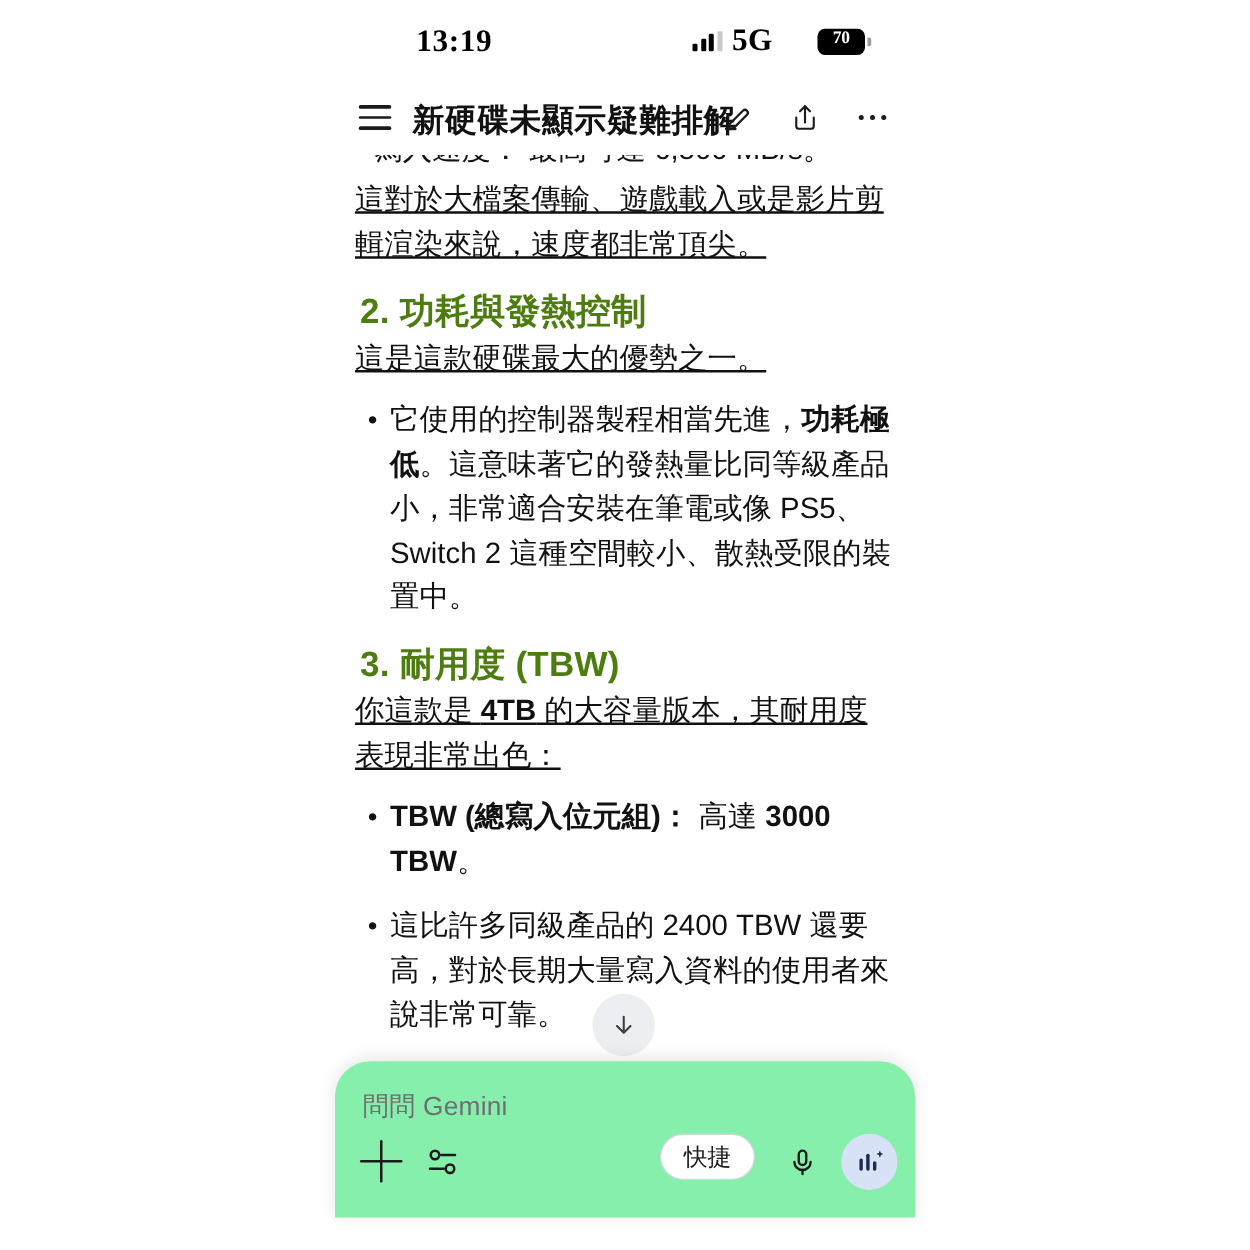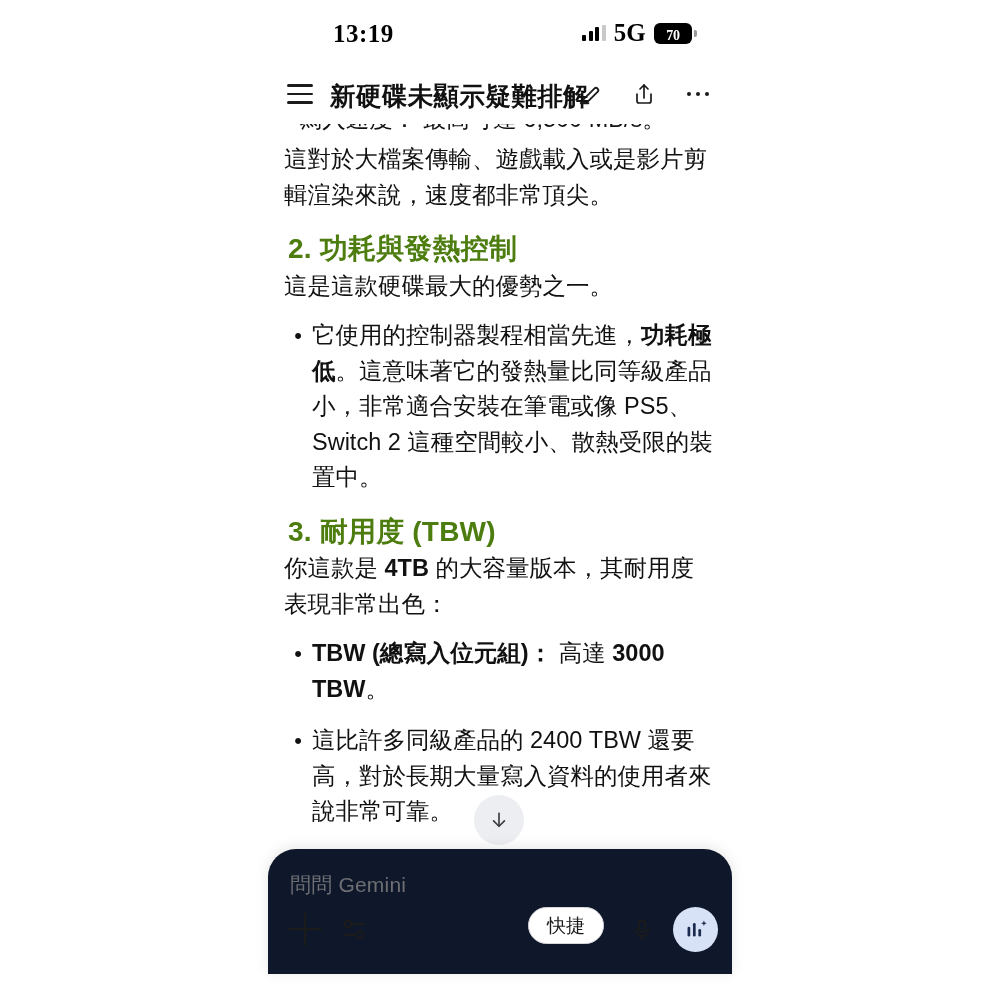--- a/index.html
+++ b/index.html
@@ -31,21 +31,21 @@
   .signal-bars { display: flex; align-items: flex-end; gap: 2.5px; height: 16px; }
   .signal-bars i { display: block; width: 4px; background: #000; border-radius: 1px; }
   .signal-bars i:nth-child(1) { height: 6px; }
   .signal-bars i:nth-child(2) { height: 10px; }
   .signal-bars i:nth-child(3) { height: 14px; }
   .signal-bars i:nth-child(4) { height: 16px; background: #c9c9c9; }
   .net-label { font-size: 25px; font-weight: 600; color: #000000; letter-spacing: 0.2px; }
   .battery {
     position: relative; width: 38px; height: 21px;
     background: #000; border-radius: 6px;
-    display: flex; align-items: flex-end; justify-content: center;
+    display: flex; align-items: flex-start; justify-content: center; margin-left: 28px;
   }
   .battery span { color: #fff; font-size: 14px; font-weight: 700; letter-spacing: -0.2px; }
   .battery::after {
     content: ""; position: absolute; right: -5px; top: 7px;
     width: 3px; height: 7px; background: #9a9a9a; border-radius: 0 2px 2px 0;
   }
   
   .appbar {
     position: absolute; top: 70px; left: 0; right: 0; height: 58px;
   }
@@ -73,21 +73,21 @@
   .content {
     position: absolute; top: 124px; left: 0; right: 0; bottom: 0;
     overflow: hidden;
   }
   .doc {
     position: absolute; left: 284px; top: -8px; width: 430px;
     color: #111;
     font-size: 23.5px;
     line-height: 35.5px;
   }
-  .doc p { margin: 0 0 4px 0; }
+  .doc p { margin: 0 0 4px 0; text-decoration: underline; }
   .clip-top {
     position: relative;
     height: 26px; overflow: hidden;
   }
   .clip-top .li {
     position: absolute; top: -14px; left: 0; right: 0;
   }
   .li { display: flex; gap: 0px; margin: 0; }
   .bullet {
     width: 28px; flex: 0 0 28px; text-align: center;
@@ -107,21 +107,21 @@
     position: absolute; left: 474px; top: 795px;
     width: 50px; height: 50px; border-radius: 50%;
     background: #eceef1;
     display: flex; align-items: center; justify-content: center;
     cursor: pointer; z-index: 6;
   }
   
   .composer {
     position: absolute; left: 268px; right: 268px; bottom: 26px;
     height: 125px;
-    background: #0f172a;
+    background: #86efac;
     border-radius: 28px 28px 0 0;
     box-shadow: 0 -2px 14px rgba(0,0,0,0.10);
     z-index: 8;
   }
   .composer-input {
     position: absolute; left: 22px; top: 22px;
     font-size: 21px; color: #6d6f73; letter-spacing: 0.2px;
   }
   .composer-bar {
     position: absolute; left: 0; right: 0; bottom: 12px; height: 58px;

